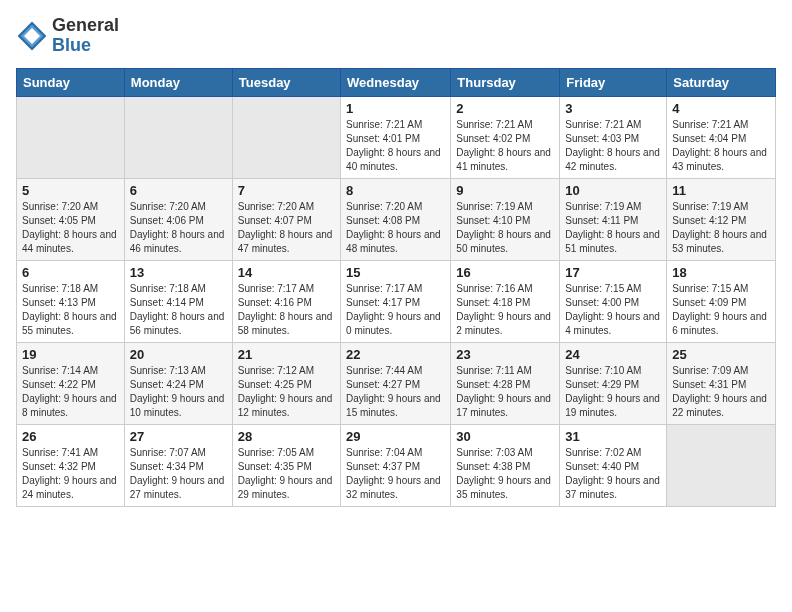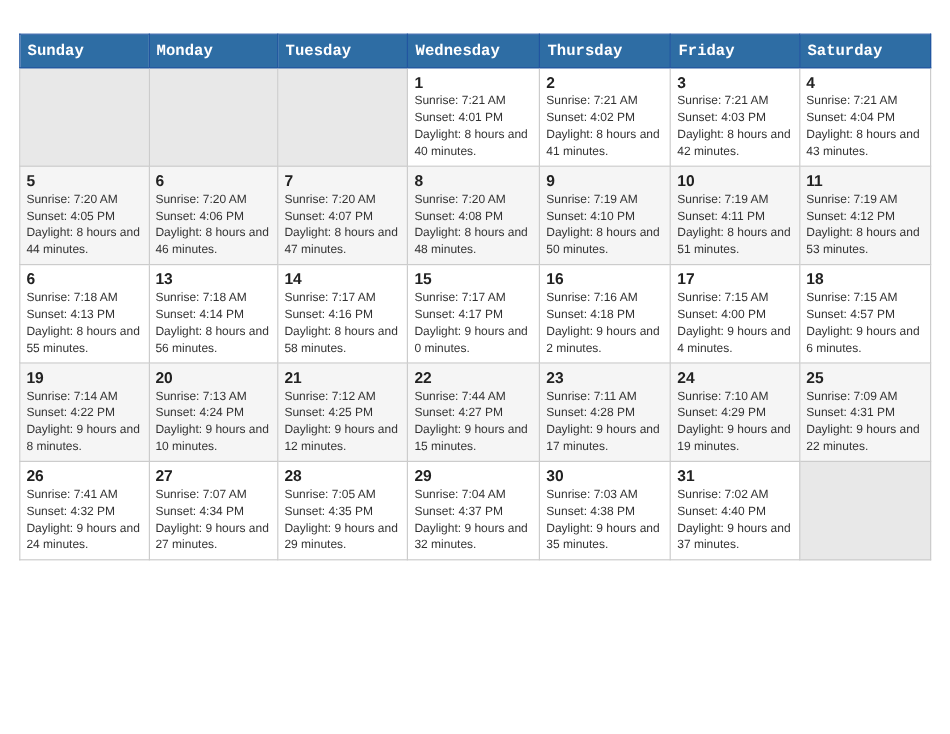--- a/index.html
+++ b/index.html
@@ -52,21 +52,20 @@
       border: 1px solid #ccc;
     }
     .calendar th {
       background: #2e6da4;
       color: #fff;
       text-align: left;
       padding: 6px 6px;
       font-size: 13px;
       font-weight: bold;
       border: 1px solid #2155a0;
-      font-family: Liberation Mono, monospace;
     }
     .calendar td {
       vertical-align: top;
       border: 1px solid #ccc;
       padding: 4px 5px;
       width: 113px;
       min-height: 80px;
       background: #fff;
     }
     .calendar tr:nth-child(even) td {
@@ -84,20 +83,31 @@
       line-height: 1.4;
     }
     .empty-cell {
       background: #e8e8e8 !important;
     }
   </style>
 </head>
 <body>
 
 <div class="header">
+  <div class="logo">
+    <svg class="logo-icon" viewBox="0 0 40 40">
+      <polygon points="20,2 38,20 20,38 2,20" fill="#2e6da4"></polygon>
+      <polygon points="20,6 34,20 20,34 6,20" fill="#5a9fd4"></polygon>
+      <polygon points="20,10 30,20 20,30 10,20" fill="#fff"></polygon>
+    </svg>
+    <div class="logo-text">
+      <span class="logo-general">General</span>
+      <span class="logo-blue">Blue</span>
+    </div>
+  </div>
 </div>
 
 <table class="calendar">
   <thead>
     <tr id="weekday-header">
     <th>Sunday</th>
         <th>Monday</th>
         <th>Tuesday</th>
         <th>Wednesday</th>
         <th>Thursday</th>
@@ -212,21 +222,21 @@
         </td>
         <td>
           <div class="cell-day">17</div>
           <div class="cell-info">Sunrise: 7:15 AM
 Sunset: 4:00 PM
 Daylight: 9 hours and 4 minutes.</div>
         </td>
         <td>
           <div class="cell-day">18</div>
           <div class="cell-info">Sunrise: 7:15 AM
-Sunset: 4:57 PM
+Sunset: 4:09 PM
 Daylight: 9 hours and 6 minutes.</div>
         </td>
       </tr>
       <tr>
         <td>
           <div class="cell-day">19</div>
           <div class="cell-info">Sunrise: 7:14 AM
 Sunset: 4:22 PM
 Daylight: 9 hours and 8 minutes.</div>
         </td>

